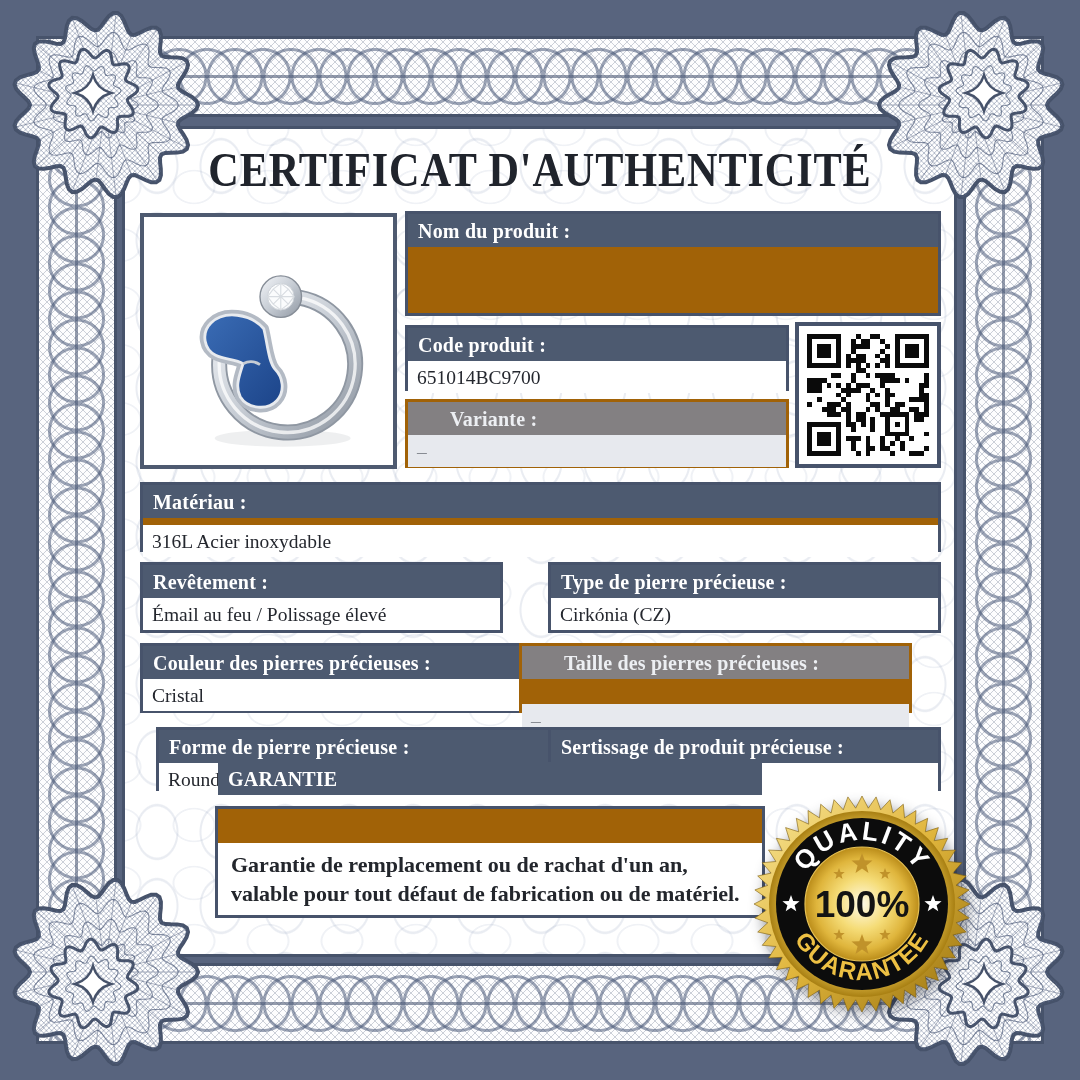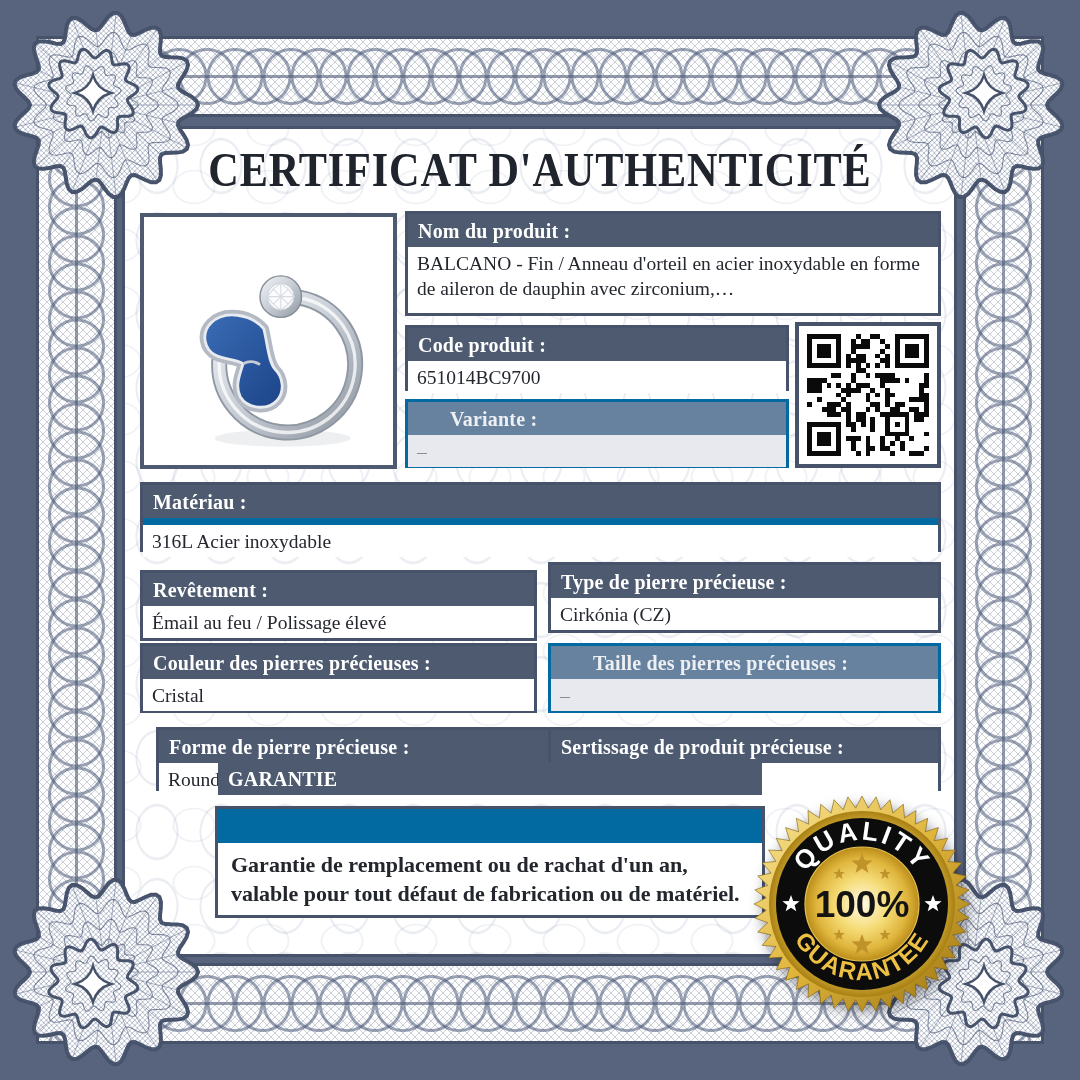--- a/index.html
+++ b/index.html
@@ -52,36 +52,36 @@
   
   .photo-box{position:absolute;left:140px;top:213px;width:257px;height:256px;box-sizing:border-box;
     background:#fff;border:4px solid #4e5a70;padding:6px;}
   .photo-box svg{width:100%;height:100%;}
   .qr-box{position:absolute;left:795px;top:322px;width:146px;height:146px;box-sizing:border-box;
     background:#fff;border:4px solid #47536b;display:flex;align-items:center;justify-content:center;}
   .qr-box svg{width:122px;height:122px;shape-rendering:crispEdges;}
 
   
   .fld{position:absolute;display:flex;flex-direction:column;box-sizing:border-box;
-       border:3px solid #47536b;background:#0369a1;}
+       border:3px solid #47536b;background:#a16207;}
   .fld-h{background:#4d5a70;color:#ffffff;font-weight:bold;font-size:20px;line-height:1.2;
          padding:5px 10px 4px;letter-spacing:.2px;}
   .fld-v{flex:1;background:#fff;color:#24272e;font-size:19.5px;line-height:1.3;padding:4px 9px 3px;}
   .fld.dis{border-color:transparent;}
   .fld.dis .fld-h{background:rgba(124,136,157,.82);color:#edeff3;padding-left:42px;}
   .fld.dis .fld-v{background:#e7e9ee;color:#84888f;}
 
   .f-nom{left:405px;top:211px;width:536px;height:105px;}
   .f-code{left:405px;top:325px;width:384px;height:66px;}
   .f-variante{left:405px;top:399px;width:384px;height:69px;}
   .f-materiau{left:140px;top:482px;width:801px;height:70px;gap:7px;}
-  .f-revetement{left:140px;top:562px;width:397px;height:71px;margin-top:8px;}
+  .f-revetement{left:140px;top:562px;width:363px;height:71px;}
   .f-type{left:548px;top:562px;width:393px;height:71px;}
   .f-couleur{left:140px;top:643px;width:397px;height:70px;}
-  .f-taille{left:548px;top:643px;width:393px;height:70px;}
+  .f-taille{left:519px;top:643px;width:393px;height:70px;gap:25px;}
   .f-forme{left:156px;top:727px;width:397px;height:64px;}
   .f-sertissage{left:548px;top:727px;width:393px;height:64px;}
 
   .f-garantie{left:215px;top:806px;width:550px;height:112px;justify-content:flex-end;}
   .f-garantie .fld-v{font-weight:bold;font-size:22px;line-height:1.32;padding:7px 13px;color:#23262c;margin-top:48px;}
 
   .badge{position:absolute;left:752px;top:794px;width:220px;height:220px;
          filter:drop-shadow(3px 5px 6px rgba(20,25,35,.45));}
 </style>
 </head>
@@ -288,21 +288,20 @@
       <path d="M120 112 C106 96 78 92 64 106 C53 117 57 134 69 140 C79 145 90 144 98 149 C95 160 89 172 95 184 C103 197 124 199 134 188 C143 178 140 163 132 155 C125 147 124 128 120 112 Z" fill="url(#finblue)" stroke="#e8ebef" stroke-width="3" stroke-linejoin="round"></path>
       <path d="M98 149 C104 146 110 146 116 150" fill="none" stroke="#c6ccd4" stroke-width="3"></path>
       <circle cx="138" cy="78" r="22" fill="url(#silver)" stroke="#868d97" stroke-width="1.5"></circle>
       <circle cx="138" cy="78" r="14" fill="#fbfcfd" stroke="#c9ced5" stroke-width="1"></circle>
       <path d="M138 64 L146 70 L152 78 L146 86 L138 92 L130 86 L124 78 L130 70 Z M138 64 L138 92 M124 78 L152 78 M130 70 L146 86 M146 70 L130 86" fill="none" stroke="#d8dce1" stroke-width="1.2"></path>
     </svg>
   </div>
 
   <div class="fld f-nom">
     <div class="fld-h">Nom du produit :</div>
-    <div class="fld-v">BALCANO - Fin / Anneau d'orteil en acier inoxydable en forme de aileron de dauphin avec zirconium,…</div>
   </div>
 
   <div class="fld f-code">
     <div class="fld-h">Code produit :</div>
     <div class="fld-v">651014BC9700</div>
   </div>
 
   <div class="fld dis f-variante">
     <div class="fld-h">Variante :</div>
     <div class="fld-v">–</div>

